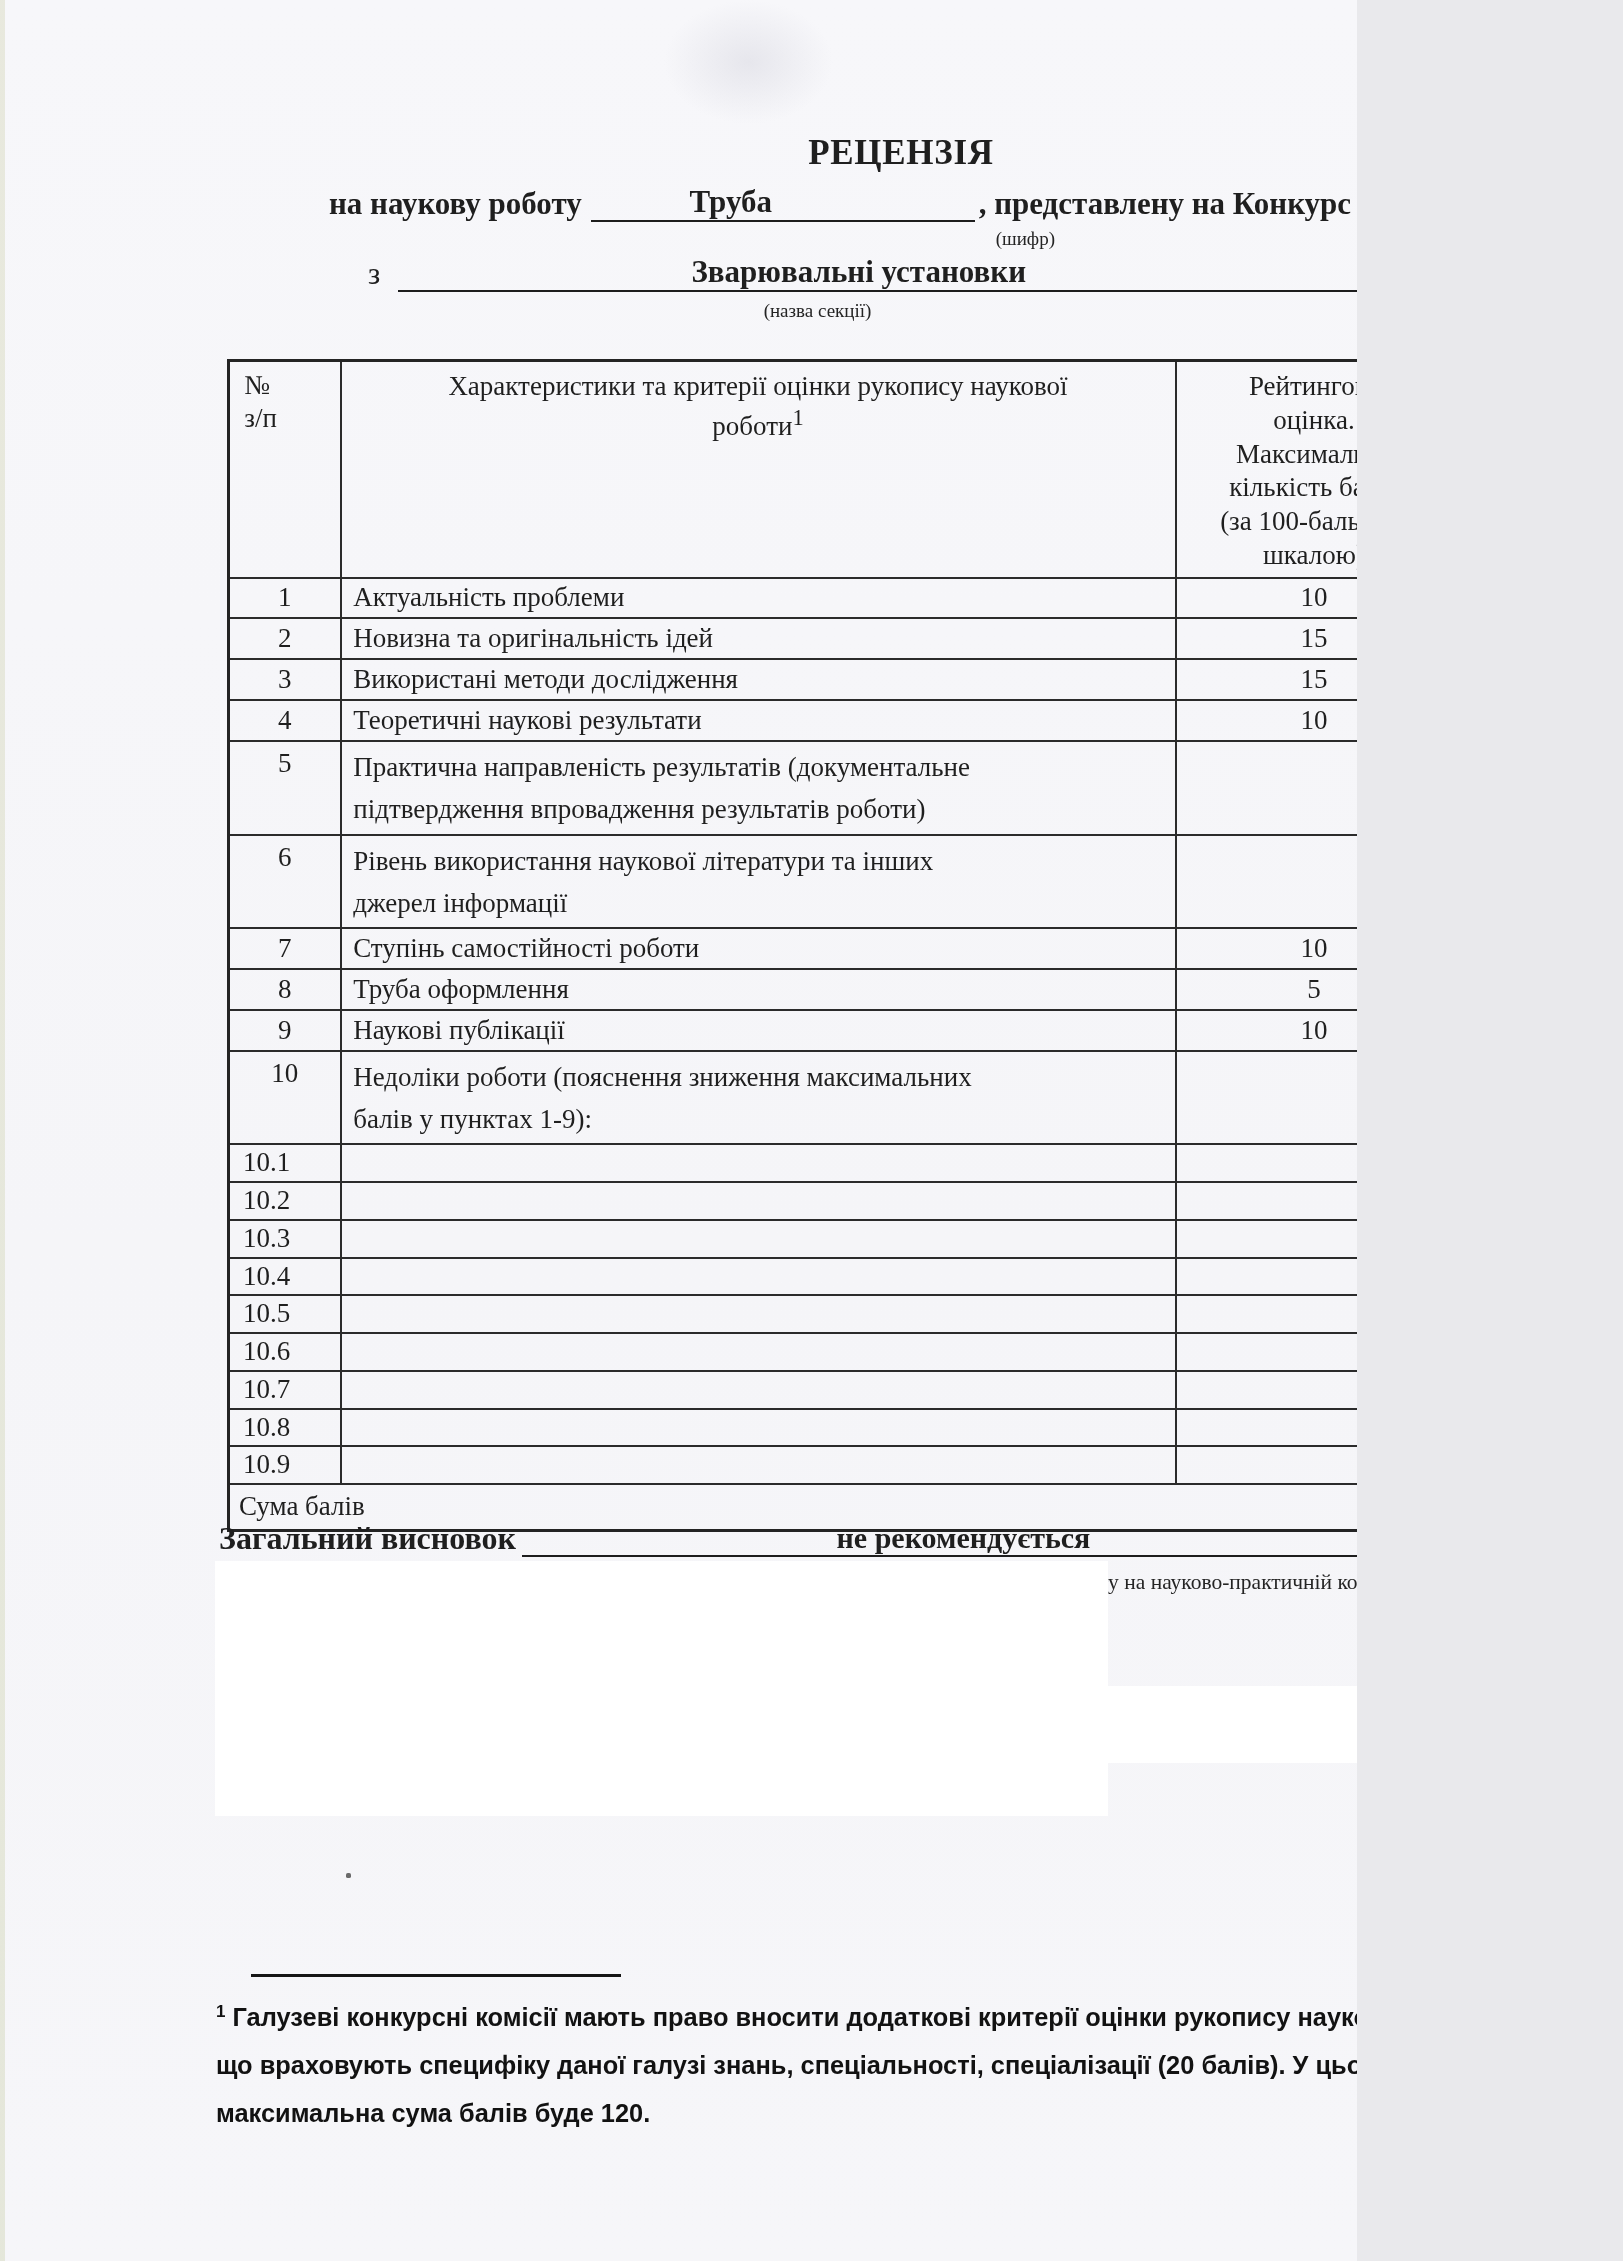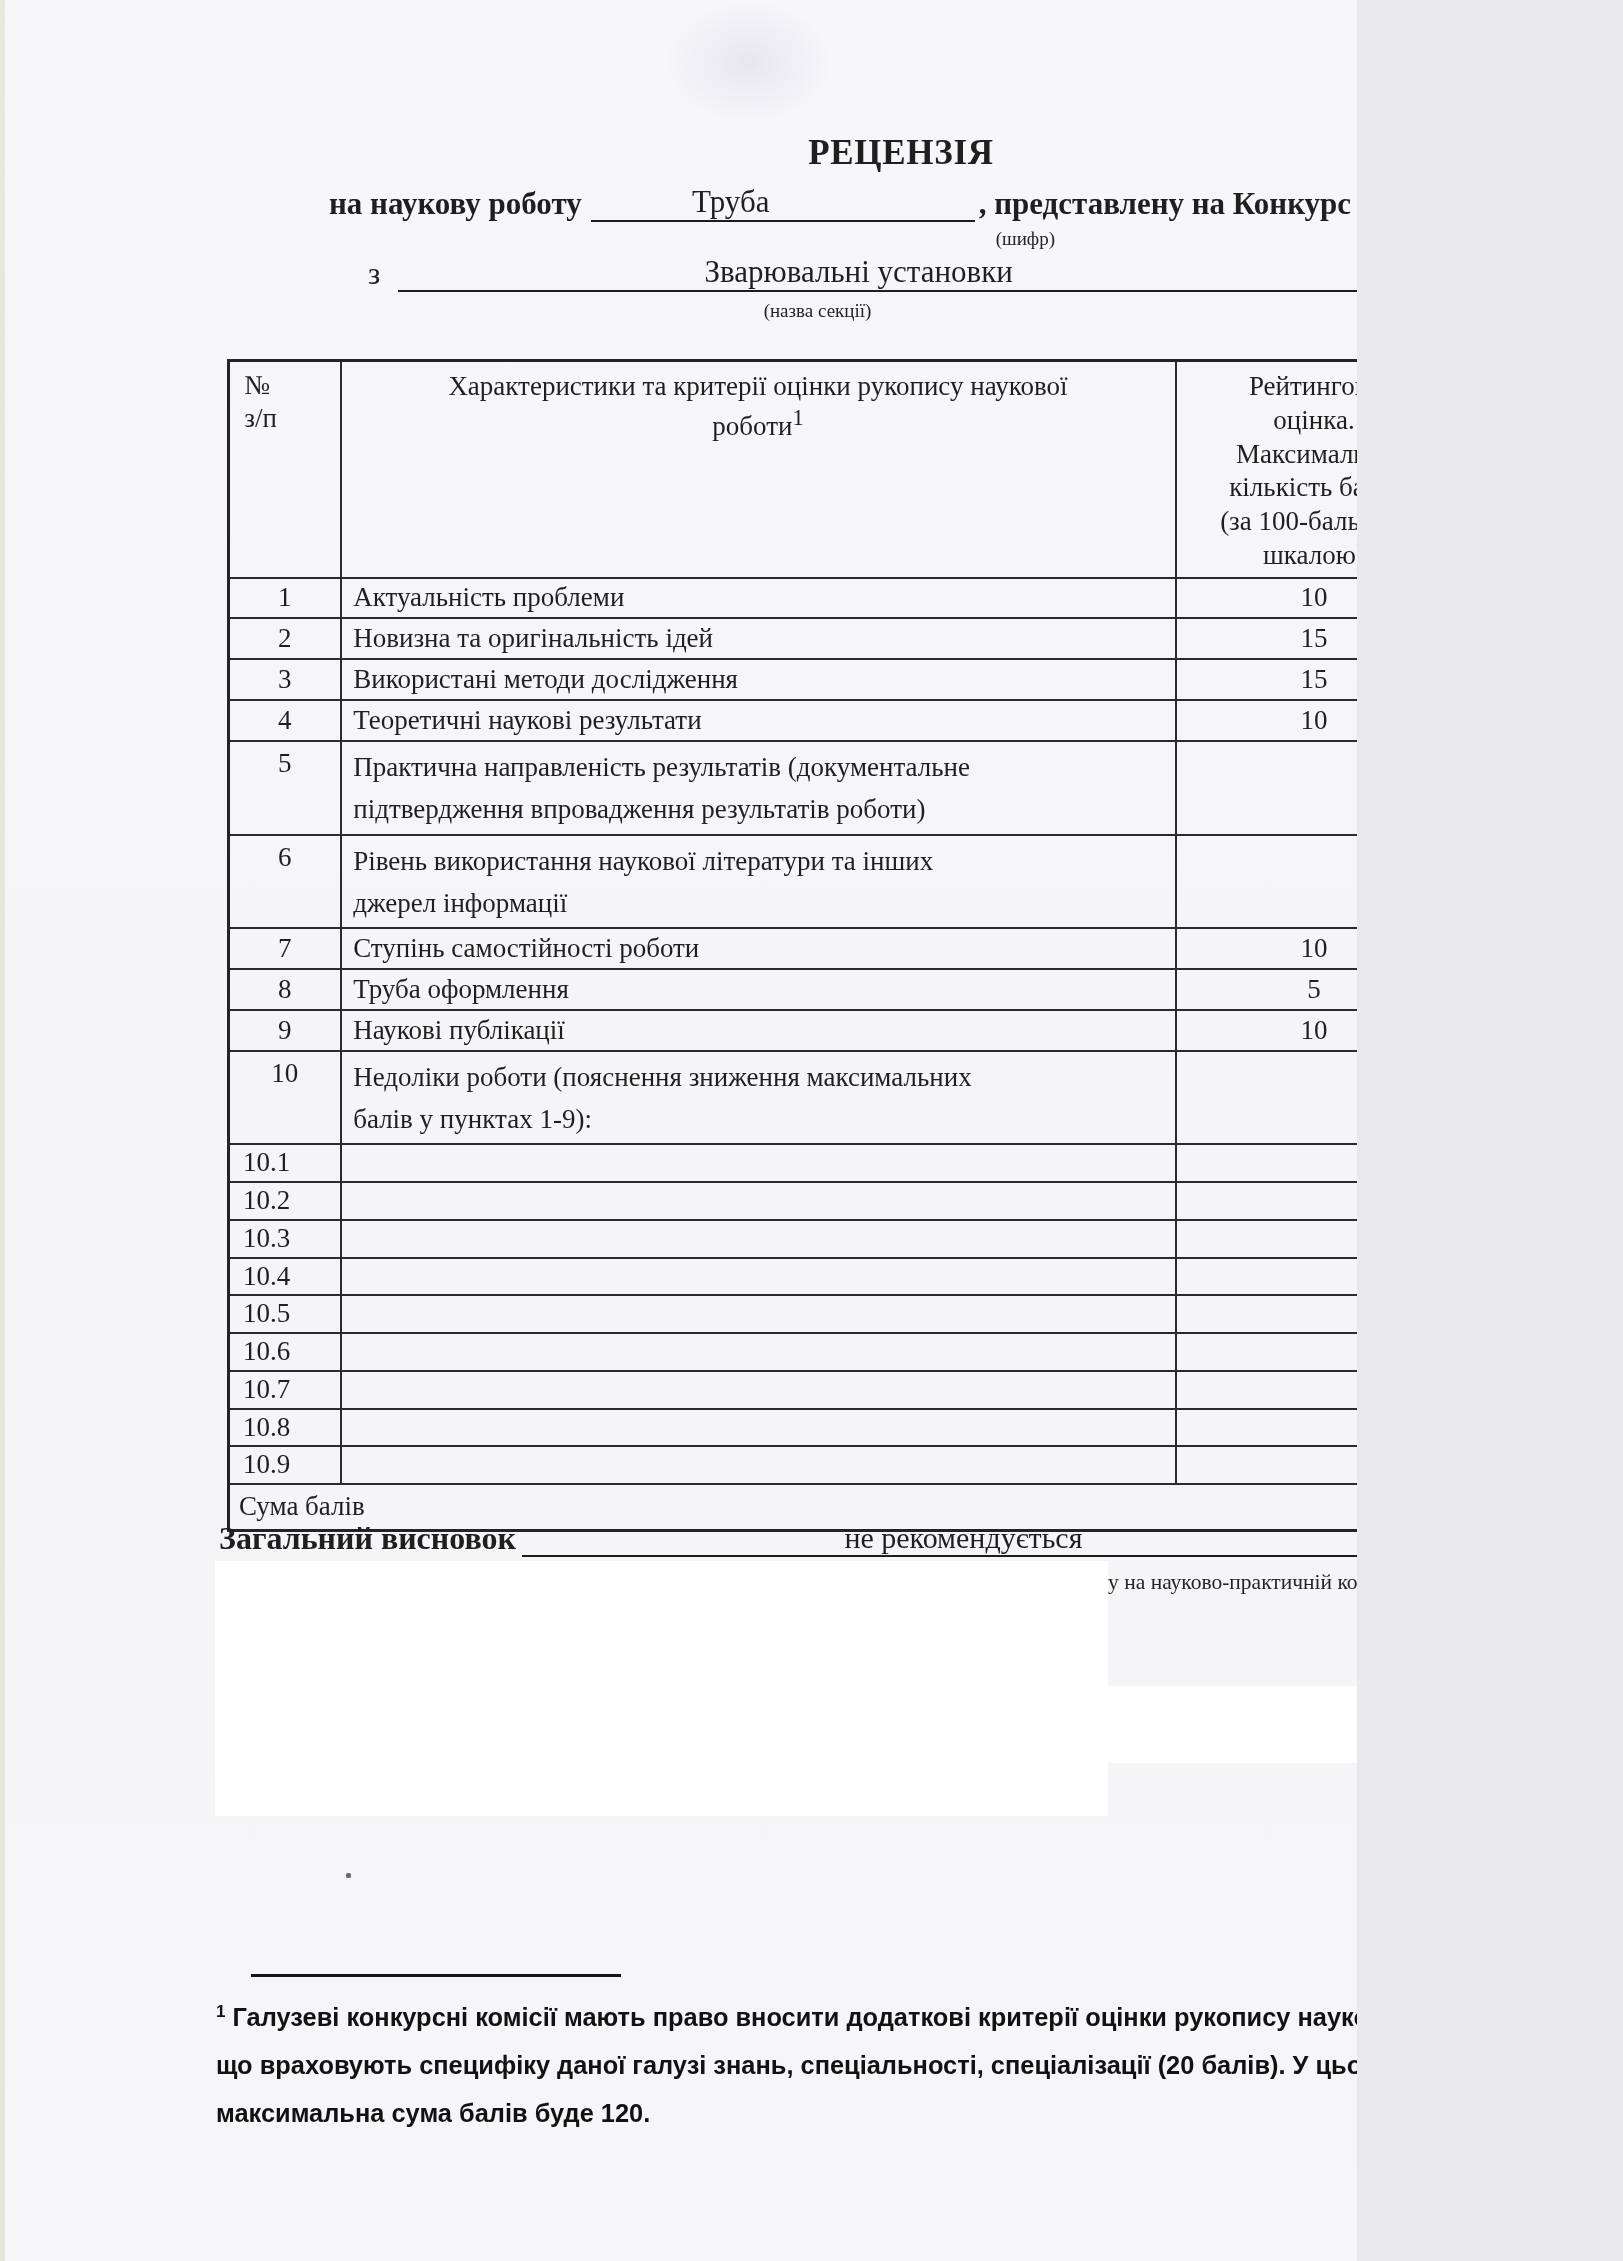--- a/index.html
+++ b/index.html
@@ -15,21 +15,21 @@
     background:linear-gradient(180deg,#e3e4d4,#dfe2d0);opacity:.75;}
   .smudge{position:absolute;left:664px;top:0;width:169px;height:124px;
     background:radial-gradient(closest-side,rgba(210,210,220,.45),rgba(210,210,220,0));}
   
   .doc-title{position:absolute;left:227px;top:133px;width:1348px;
     text-align:center;font-size:35px;font-weight:bold;letter-spacing:0.7px;}
   .form-line1{position:absolute;left:329px;top:184px;font-size:31px;white-space:nowrap;}
   .lbl-b{font-weight:bold;}
   .blank{display:inline-block;border-bottom:2.6px solid #1d1d1d;text-align:center;
     vertical-align:bottom;}
-  .blank-val{position:relative;left:-52px;font-weight:normal;}
+  .blank-val{position:relative;left:-52px;font-weight:bold;}
   .blank1{width:384px;margin-left:9px;margin-right:3.9px;}
   .hint{position:absolute;font-size:19px;color:#242424;text-align:center;}
   .hint-shifr{left:677px;top:228px;width:378px;text-align:right;}
   .form-line2{position:absolute;left:368px;top:254px;font-size:31px;white-space:nowrap;}
   .blank2{width:1025px;margin-left:18px;}
   .hint-sekcia{left:622px;top:300px;width:391px;}
   
   table.score-table{position:absolute;left:227px;top:359px;width:1348px;
     border-collapse:collapse;border:3.3px solid #242424;table-layout:fixed;}
   .score-table td{border:2px solid #2b2b2b;font-size:27px;line-height:1.25;

